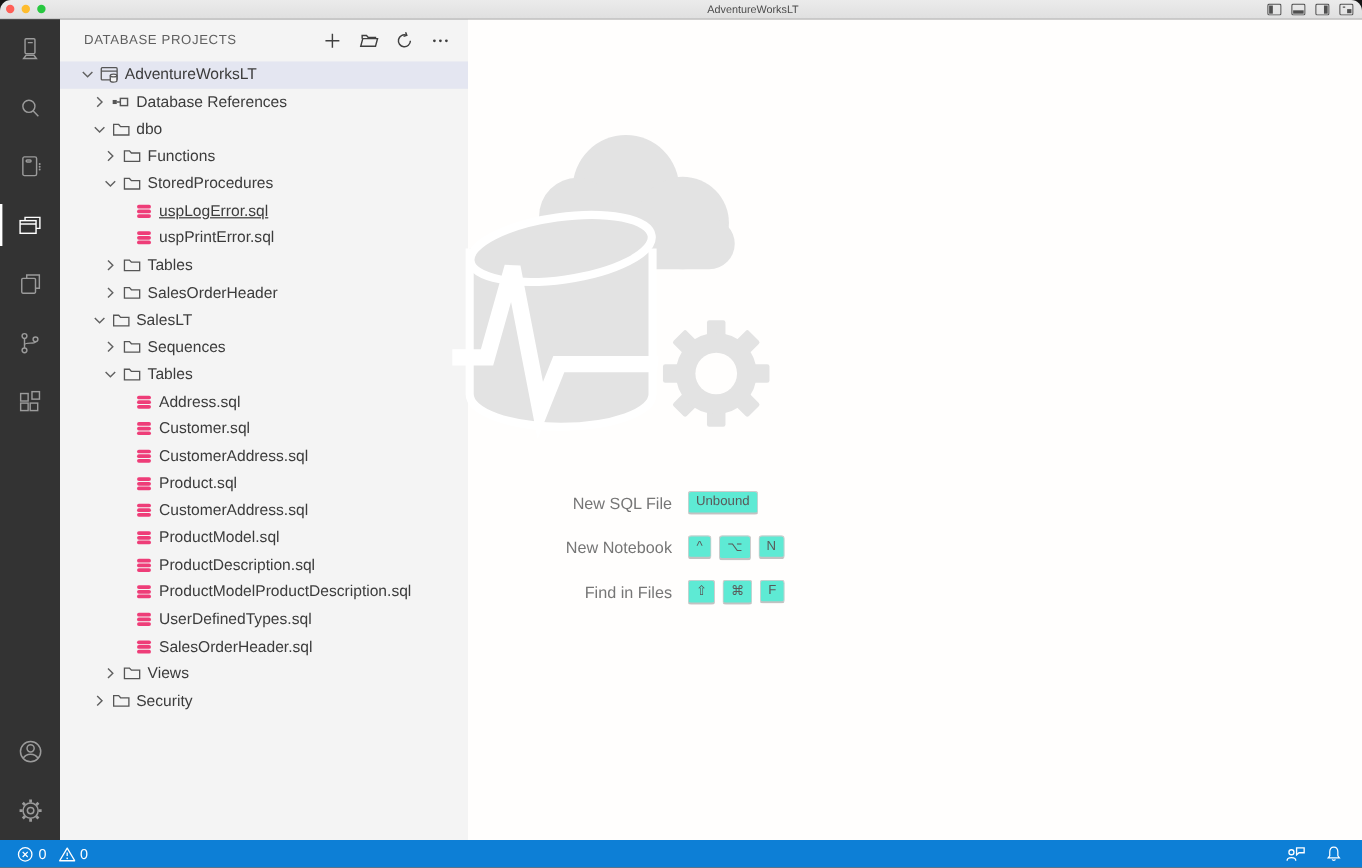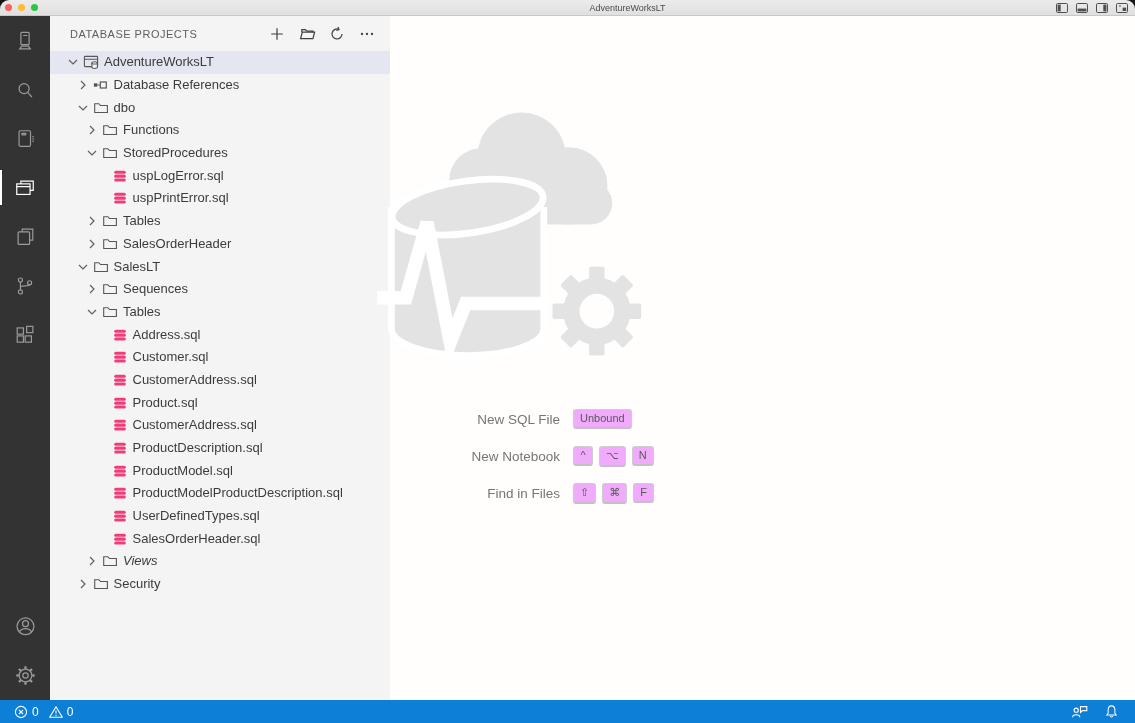--- a/index.html
+++ b/index.html
@@ -49,21 +49,21 @@
   .t-label { line-height:16px; }
 
   
   .editor { flex:1 1 auto; background:#fffefd; display:flex; flex-direction:column; align-items:flex-start; min-width:0; }
   .wm-graphic { margin-top:83px; transform:translateX(-15px); }
   .shortcuts { margin-top:32px; display:flex; flex-direction:column; gap:9px; transform:translateX(5px); }
   .shortcut-row { height:28px; display:flex; align-items:center; }
   .sc-label { width:178px; text-align:right; padding-right:13px; color:#767676; font-size:13.5px; }
   .sc-keys { width:178px; display:flex; gap:6px; align-items:center; }
   .key { min-width:20px; padding:2px 6px 3px; border:1px solid #cdcdcd; border-bottom:2px solid #c2c2c2;
-         border-radius:3px; background:#f0abfc; color:#5a5a5a; font-size:11px; text-align:center;
+         border-radius:3px; background:#5eead4; color:#5a5a5a; font-size:11px; text-align:center;
          font-family:"Liberation Sans","DejaVu Sans",sans-serif; }
 
   
   .statusbar { flex:0 0 23px; background:#0d7fd6; color:#fff; display:flex; align-items:center; font-size:12px; padding:0 10px; }
   .sb-left { display:flex; align-items:center; gap:2px; }
   .problem { display:flex; align-items:center; gap:4px; padding:0 4px; cursor:pointer; }
   .problem svg { stroke:#fff; fill:none; stroke-width:1.1; display:block; }
   .sb-right { margin-left:auto; display:flex; align-items:center; gap:16px; padding-right:6px; }
   .sb-right .sb-icon { cursor:pointer; display:flex; }
   .sb-right svg { stroke:#fff; fill:none; stroke-width:1.1; display:block; }
@@ -306,21 +306,21 @@
                 <use href="#sym-chevron"></use>
               </svg>
             </span>
     <span class="t-icon">
               <svg width="16" height="16">
                 <use href="#sym-folder"></use>
               </svg>
             </span>
     <span class="t-label">StoredProcedures</span>
   </div>
-          <div class="tree-row" style="padding-left: 43.5px;">
+          <div class="tree-row" style="padding-left: 43.5px; text-decoration: underline;">
     <span class="twisty none">
               <svg width="16" height="16">
                 <use href="#sym-chevron"></use>
               </svg>
             </span>
     <span class="t-icon sql">
               <svg width="16" height="16">
                 <use href="#sym-sql-file"></use>
               </svg>
             </span>
@@ -473,46 +473,46 @@
     <span class="twisty none">
               <svg width="16" height="16">
                 <use href="#sym-chevron"></use>
               </svg>
             </span>
     <span class="t-icon sql">
               <svg width="16" height="16">
                 <use href="#sym-sql-file"></use>
               </svg>
             </span>
+    <span class="t-label">ProductModel.sql</span>
+  </div>
+          <div class="tree-row" style="padding-left: 43.5px;">
+    <span class="twisty none">
+              <svg width="16" height="16">
+                <use href="#sym-chevron"></use>
+              </svg>
+            </span>
+    <span class="t-icon sql">
+              <svg width="16" height="16">
+                <use href="#sym-sql-file"></use>
+              </svg>
+            </span>
     <span class="t-label">ProductDescription.sql</span>
   </div>
           <div class="tree-row" style="padding-left: 43.5px;">
     <span class="twisty none">
               <svg width="16" height="16">
                 <use href="#sym-chevron"></use>
               </svg>
             </span>
     <span class="t-icon sql">
               <svg width="16" height="16">
                 <use href="#sym-sql-file"></use>
               </svg>
             </span>
-    <span class="t-label">ProductModel.sql</span>
-  </div>
-          <div class="tree-row" style="padding-left: 43.5px;">
-    <span class="twisty none">
-              <svg width="16" height="16">
-                <use href="#sym-chevron"></use>
-              </svg>
-            </span>
-    <span class="t-icon sql">
-              <svg width="16" height="16">
-                <use href="#sym-sql-file"></use>
-              </svg>
-            </span>
     <span class="t-label">ProductModelProductDescription.sql</span>
   </div>
           <div class="tree-row" style="padding-left: 43.5px;">
     <span class="twisty none">
               <svg width="16" height="16">
                 <use href="#sym-chevron"></use>
               </svg>
             </span>
     <span class="t-icon sql">
               <svg width="16" height="16">
@@ -527,21 +527,21 @@
                 <use href="#sym-chevron"></use>
               </svg>
             </span>
     <span class="t-icon sql">
               <svg width="16" height="16">
                 <use href="#sym-sql-file"></use>
               </svg>
             </span>
     <span class="t-label">SalesOrderHeader.sql</span>
   </div>
-          <div class="tree-row" style="padding-left: 34px; font-style: italic;">
+          <div class="tree-row" style="padding-left: 34px;">
     <span class="twisty">
               <svg width="16" height="16">
                 <use href="#sym-chevron"></use>
               </svg>
             </span>
     <span class="t-icon">
               <svg width="16" height="16">
                 <use href="#sym-folder"></use>
               </svg>
             </span>

